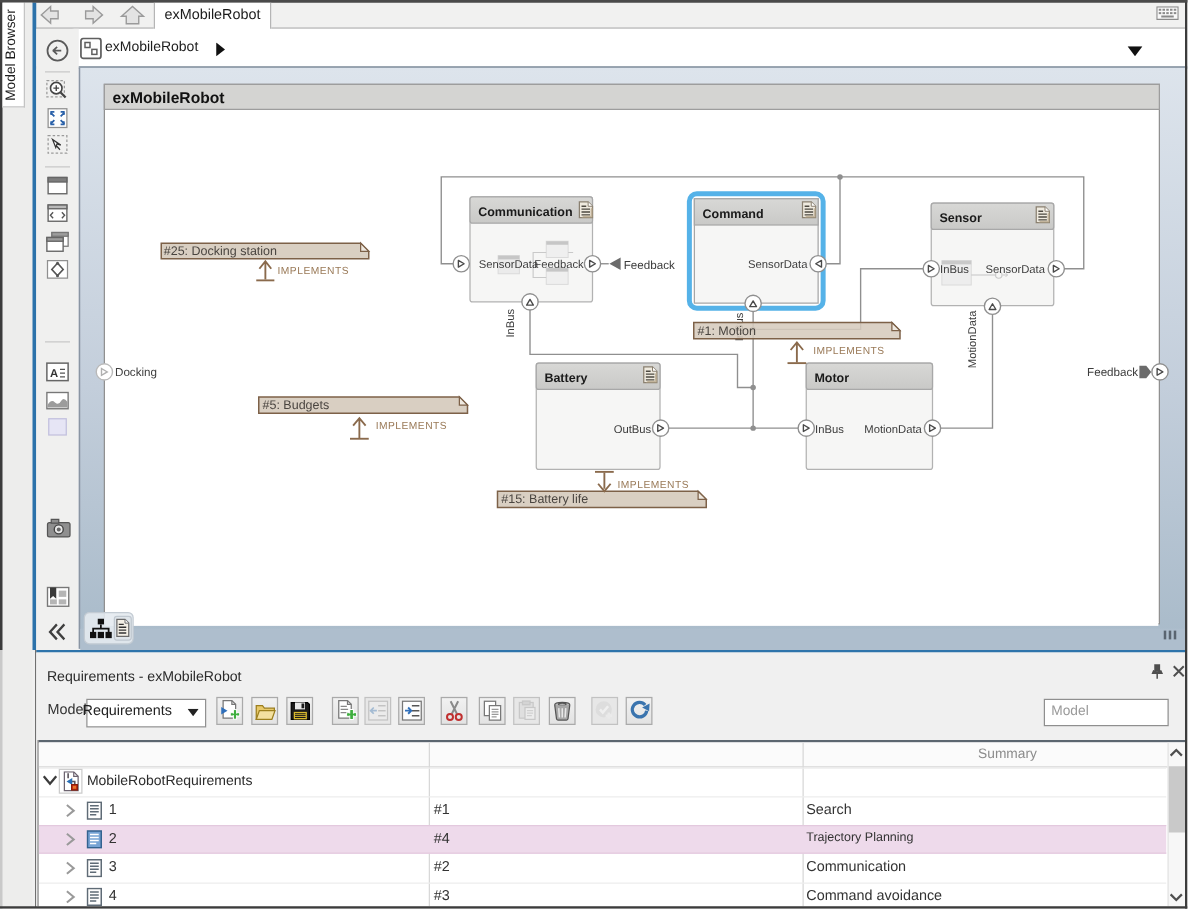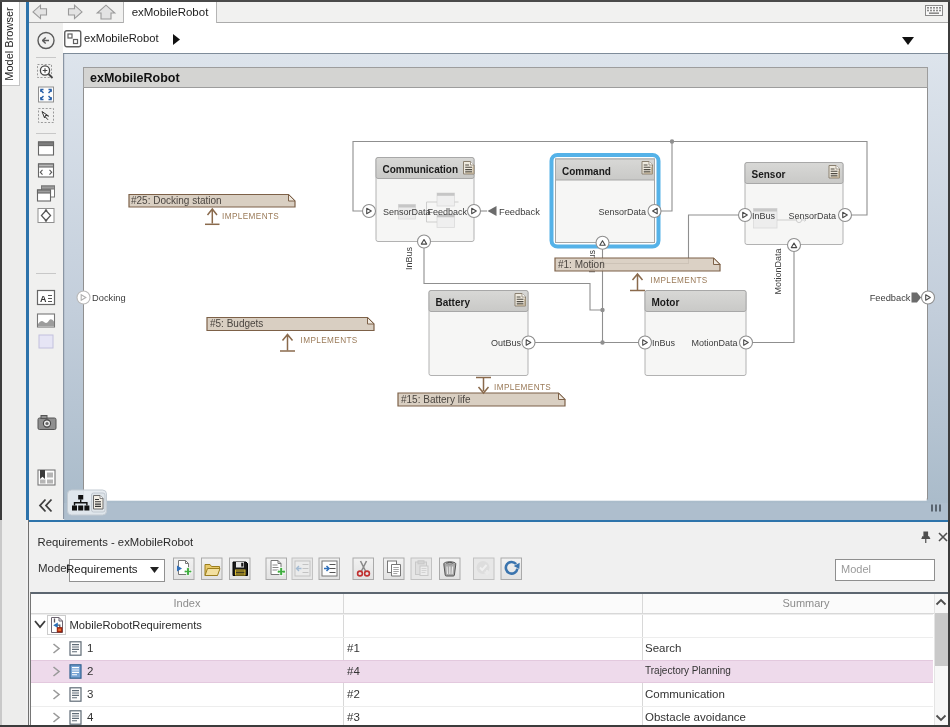--- a/index.html
+++ b/index.html
@@ -496,21 +496,20 @@
 </svg>
 
 <div class="abs" style="left:835px;top:559px;width:100px;height:21.5px;background:#fff;border:1px solid #8f8f8f;box-sizing:border-box"></div>
 <div class="abs nosel" style="left:841px;top:563px;font-size:11px;color:#9a9a9a">Model</div>
 
 <div class="abs" style="left:30.5px;top:592.3px;width:917.5px;height:1.3px;background:#5c6670"></div>
 <div class="abs" style="left:30px;top:592.3px;width:1px;height:133px;background:#767676"></div>
 <div class="abs" id="table" style="left:31px;top:593.5px;width:917px;height:131.5px;background:#ffffff;overflow:hidden">
 
   <div class="abs" style="left:0;top:0;width:917px;height:20px;background:#fbfbfb;border-bottom:1px solid #d8d8d8;box-sizing:border-box"></div>
-  <div class="abs nosel" style="left:0;top:3.5px;width:312px;text-align:center;font-size:11px;color:#8c8c8c">Index</div>
   <div class="abs nosel" style="left:610px;top:3.5px;width:330px;text-align:center;font-size:11px;color:#8c8c8c">Summary</div>
   <div class="abs" style="left:312px;top:0;width:1px;height:131.5px;background:#d8d8d8"></div>
   <div class="abs" style="left:610.5px;top:0;width:1px;height:131.5px;background:#d8d8d8"></div>
 
   <div class="abs" style="left:0;top:66px;width:902px;height:23px;background:#eedaeb;border-top:1px solid #e3c9de;border-bottom:1px solid #e3c9de;box-sizing:border-box"></div>
   <div class="abs" style="left:0;top:43px;width:902px;height:1px;background:#ededed"></div>
   <div class="abs" style="left:0;top:112px;width:902px;height:1px;background:#ededed"></div>
   <div class="abs" style="left:0;top:20.5px;width:902px;height:1px;background:#ededed"></div>
   <div id="rows">
 
@@ -564,21 +563,21 @@
   <div class="abs nosel" style="left:56px;top:117px;font-size:11.5px;color:#333">4</div>
 
   <div class="abs nosel" style="left:316px;top:48px;font-size:11.5px;color:#333">#1</div>
   <div class="abs nosel" style="left:316px;top:71px;font-size:11.5px;color:#333">#4</div>
   <div class="abs nosel" style="left:316px;top:94px;font-size:11.5px;color:#333">#2</div>
   <div class="abs nosel" style="left:316px;top:117px;font-size:11.5px;color:#333">#3</div>
 
   <div class="abs nosel" style="left:614px;top:48px;font-size:11.5px;color:#333">Search</div>
   <div class="abs nosel" style="left:614px;top:71px;font-size:10px;color:#333">Trajectory Planning</div>
   <div class="abs nosel" style="left:614px;top:94px;font-size:11.5px;color:#333">Communication</div>
-  <div class="abs nosel" style="left:614px;top:117px;font-size:11.5px;color:#333">Obstacle avoidance</div>
+  <div class="abs nosel" style="left:614px;top:117px;font-size:11.5px;color:#333">Command avoidance</div>
   </div>
 
   <div class="abs" style="left:902.5px;top:0;width:14.5px;height:131.5px;background:#f7f7f7;border-left:1px solid #e4e4e4;box-sizing:border-box"></div>
   <div class="abs" style="left:903.5px;top:19px;width:13px;height:53px;background:#c9c9c9"></div>
   <svg class="abs" style="left:904px;top:4px" width="12" height="8" viewBox="0 0 12 8">
       <path d="M1.5 6.5 L6 2 L10.5 6.5" stroke="#4f4f4f" stroke-width="1.8" fill="none"></path>
     </svg>
   <svg class="abs" style="left:904px;top:120px" width="12" height="8" viewBox="0 0 12 8">
       <path d="M1.5 1.5 L6 6 L10.5 1.5" stroke="#4f4f4f" stroke-width="1.8" fill="none"></path>
     </svg>

